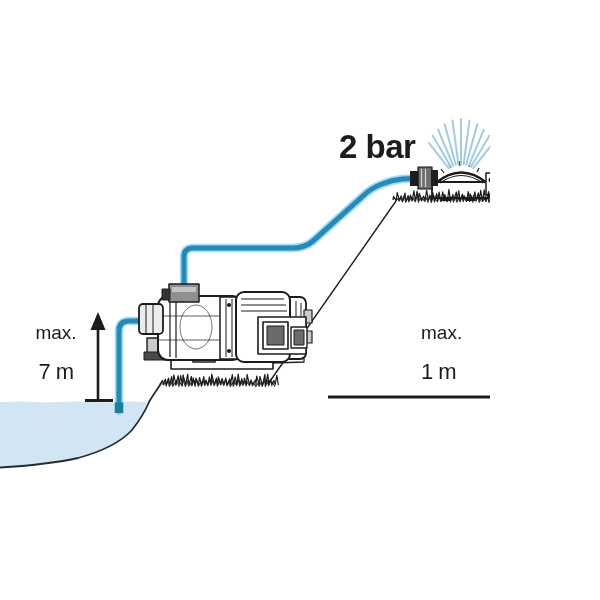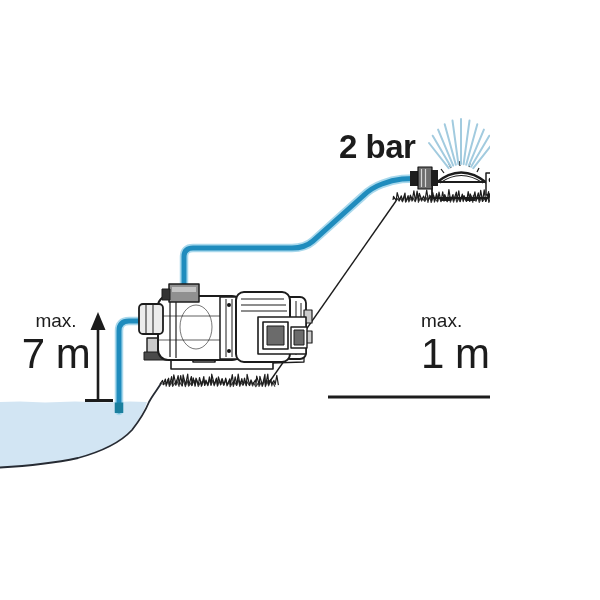--- a/index.html
+++ b/index.html
@@ -7,25 +7,25 @@
     --water:#d2e5f3; --spray:#a2cbdf;
   }
   html,body{margin:0;padding:0;background:#ffffff;}
   #stage{
     position:relative; width:490px; height:600px; background:#fff; overflow:hidden;
     font-family:"Liberation Sans", sans-serif; color:var(--ink);
   }
   #art{position:absolute; left:0; top:0;}
   .lbl{position:absolute; font-weight:bold; color:var(--ink); white-space:nowrap;}
   #pressure-label{left:339px; top:128px; font-size:33px; letter-spacing:-0.5px;}
-  .measure-block{position:absolute; top:310px;}
+  .measure-block{position:absolute; top:322px;}
   #suction-block{left:10px; width:92px; text-align:center;}
   #delivery-block{left:421px; width:110px; text-align:left;}
   .measure-prefix{font-size:19px; line-height:1.15;}
-  .measure-value{font-size:42px; line-height:1.0; margin-top:1px; letter-spacing:-0.5px;}
+  .measure-value{font-size:22px; line-height:1.0; margin-top:17px; letter-spacing:-0.5px;}
 </style>
 </head>
 <body>
 
 <div id="stage">
 
   <svg id="art" width="600" height="600" viewBox="0 0 600 600">
 
     <path d="M 0,402 L 20,401.6 L 45,402.4 L 75,401.5 L 105,402.4 L 130,401.6 L 147,402
              C 144,412 138,421 131,430 C 119,443 99,452 77,458 C 54,463 27,466 0,467.5 Z" fill="var(--water)" stroke="none"></path>

